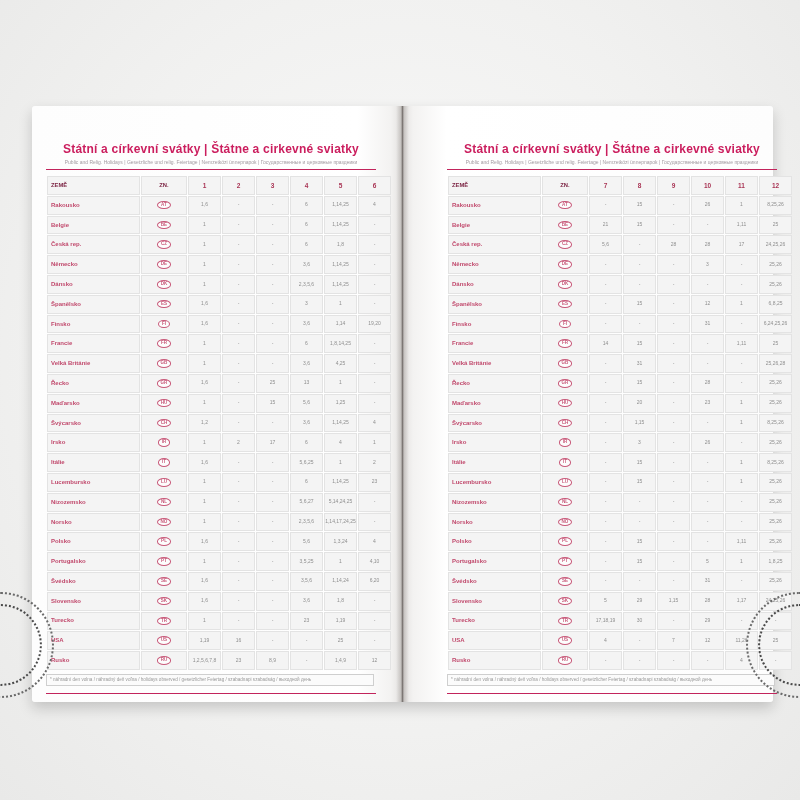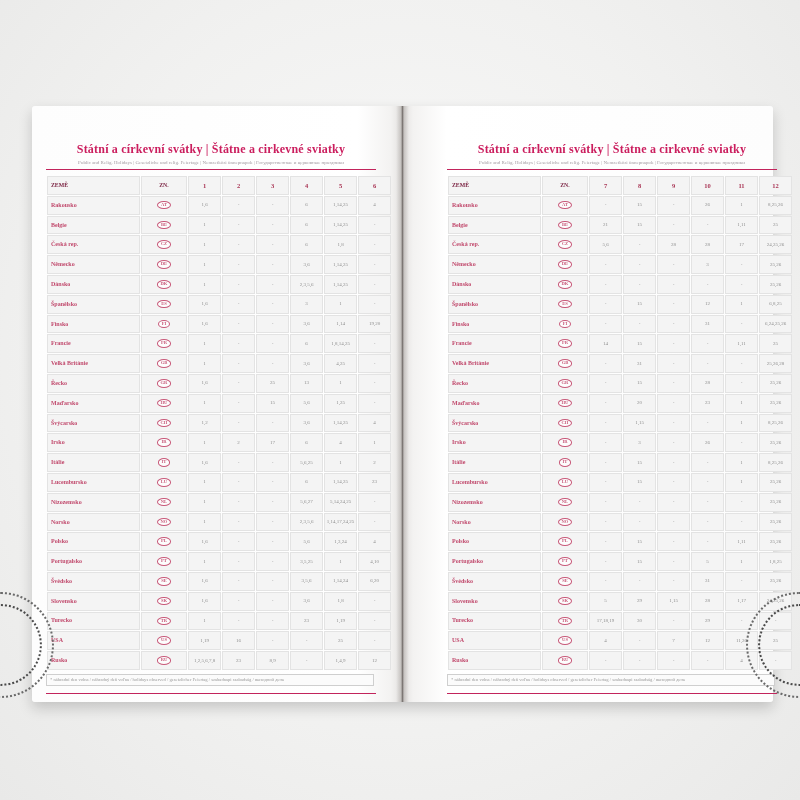--- a/index.html
+++ b/index.html
@@ -5,21 +5,20 @@
   html,body{margin:0;padding:0;}
   body{
     width:800px;height:800px;position:relative;overflow:hidden;
     background:radial-gradient(ellipse at 50% 45%, #fafafa 0%, #f1f1f0 60%, #e9e9e8 100%);
     font-family:"Liberation Sans","DejaVu Sans",sans-serif;
   }
   .book{
     position:absolute;left:32px;top:106px;width:741px;height:596px;
     box-shadow:0 6px 14px rgba(0,0,0,0.18);
     border-radius:3px;
-    font-family:Liberation Serif, serif;
   }
   .page{
     position:absolute;top:0;height:596px;background:#ffffff;
   }
   .page.left{
     left:0;width:370px;border-radius:3px 0 0 3px;
     background:linear-gradient(90deg,#fdfdfd 0%, #ffffff 88%, #f3f2f1 97%, #e2e0de 100%);
   }
   .page.right{
     left:370px;width:371px;border-radius:0 3px 3px 0;

